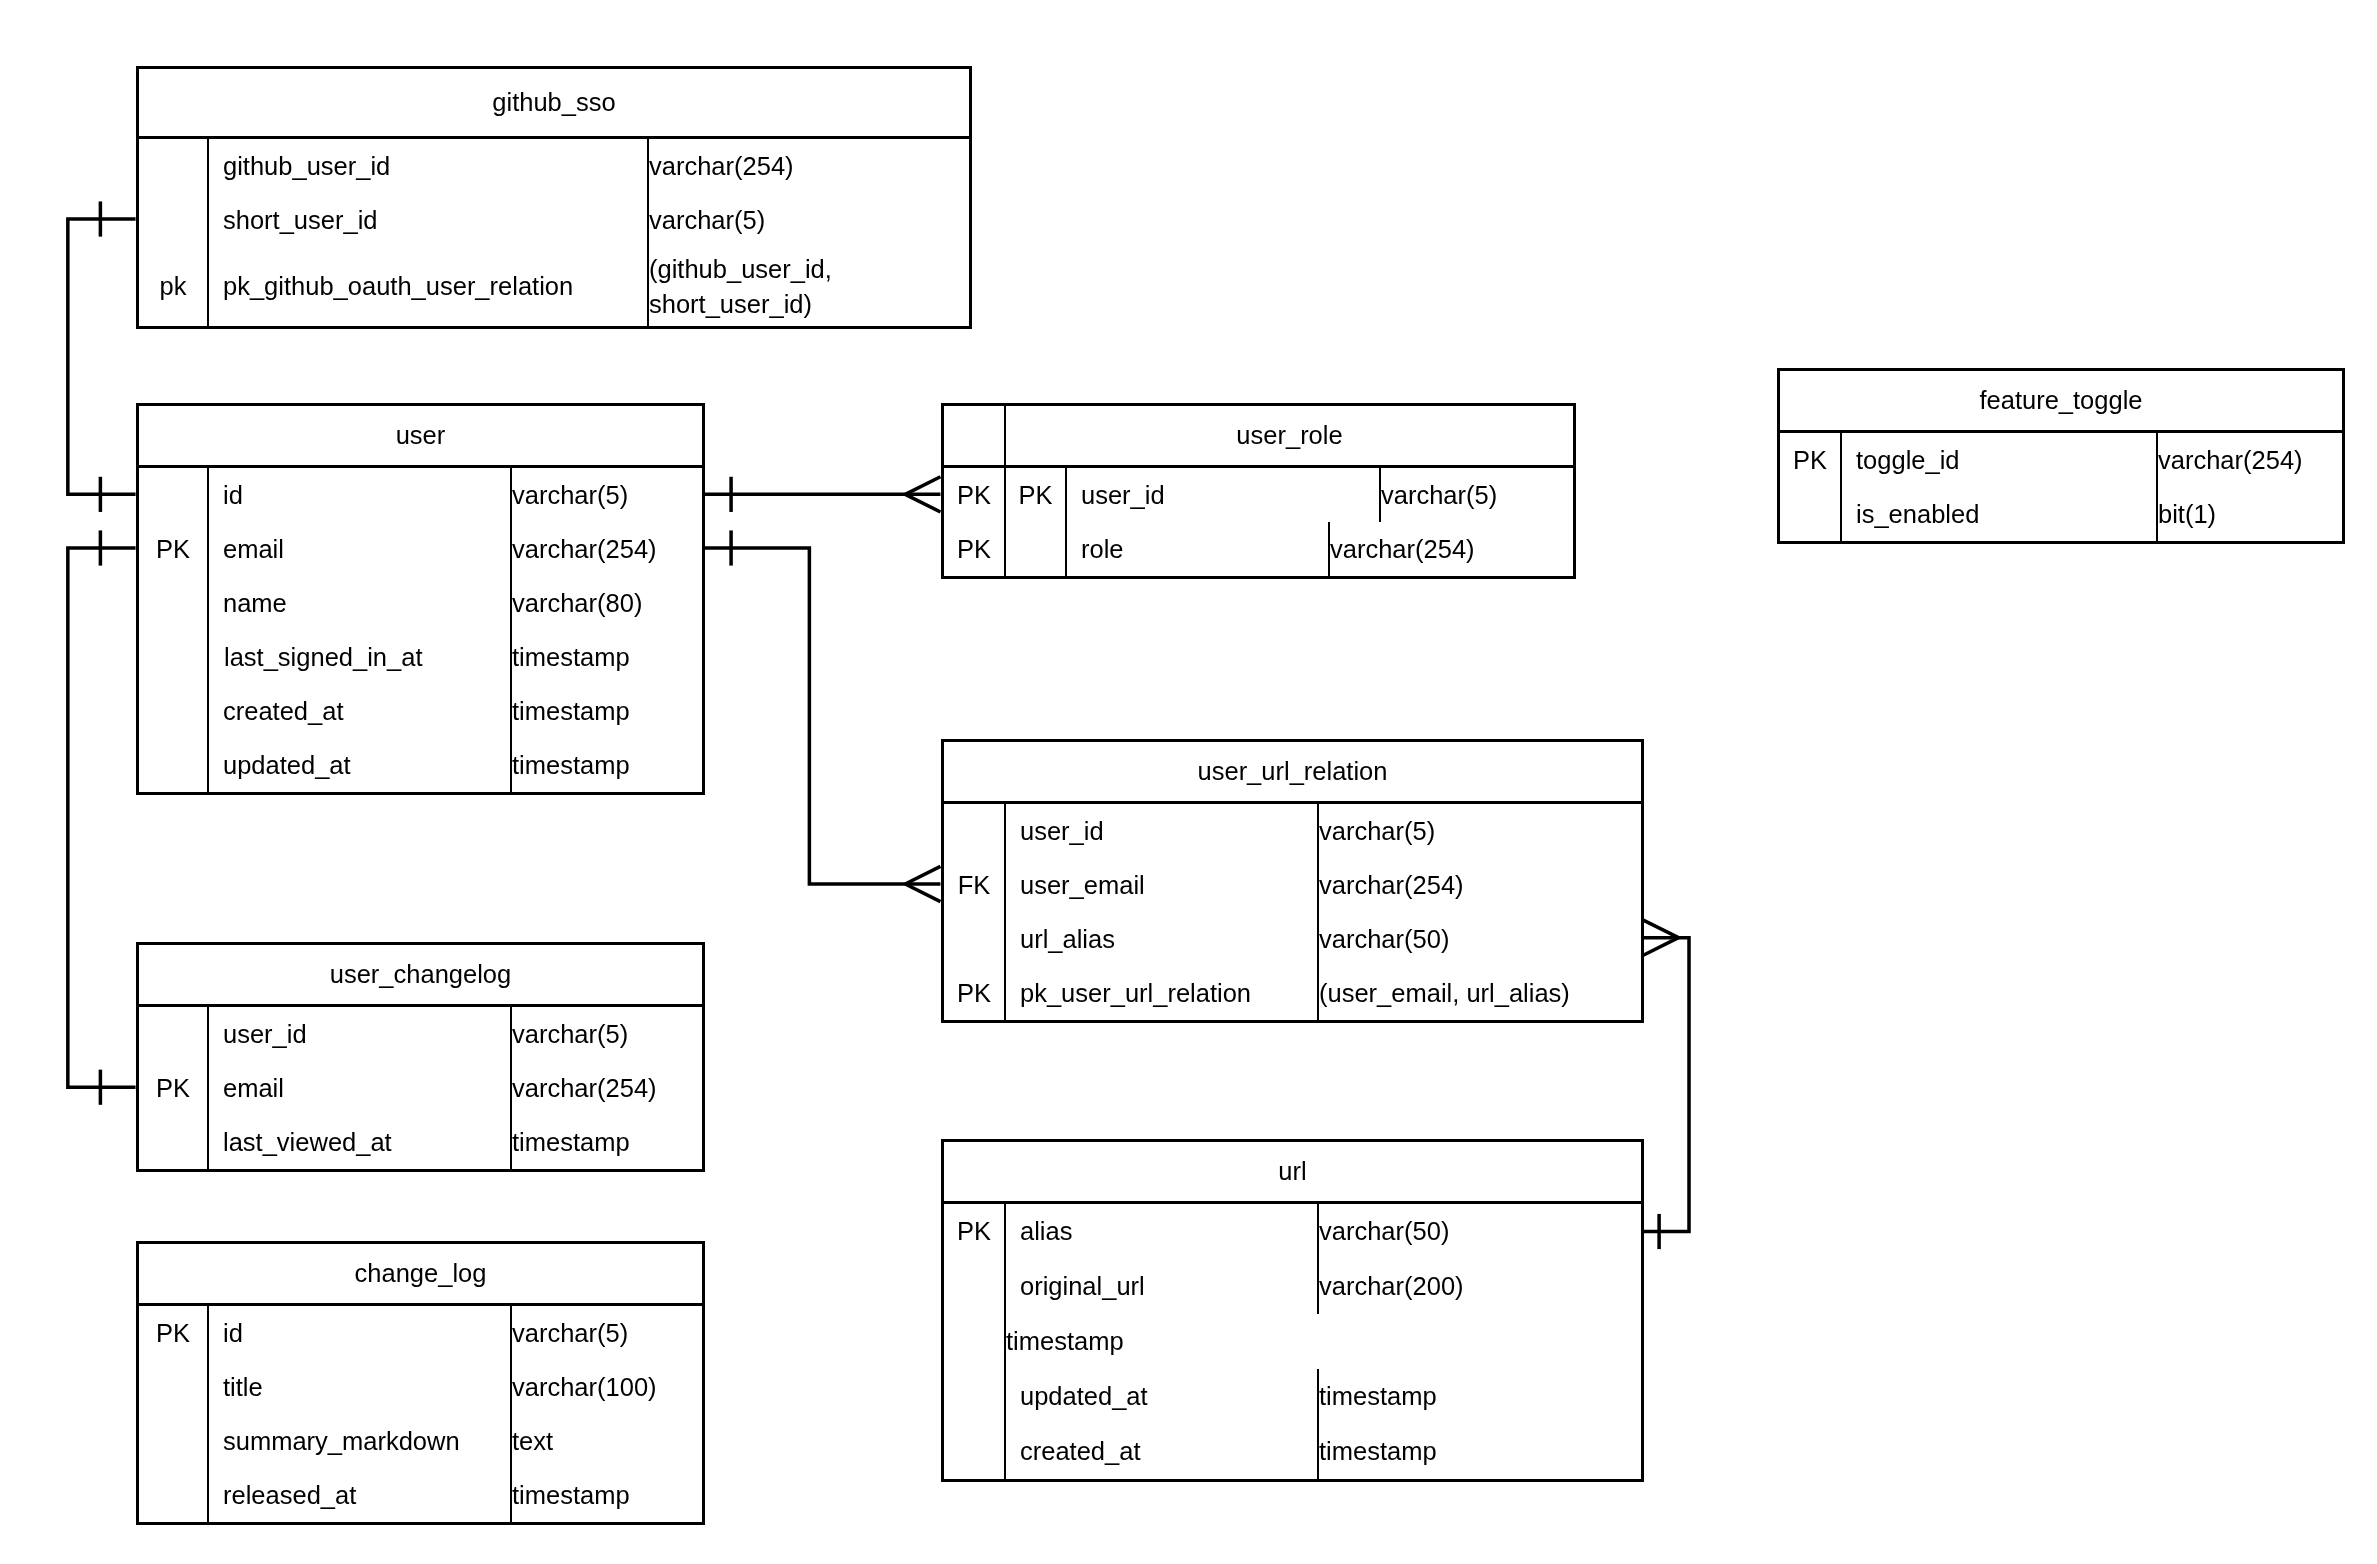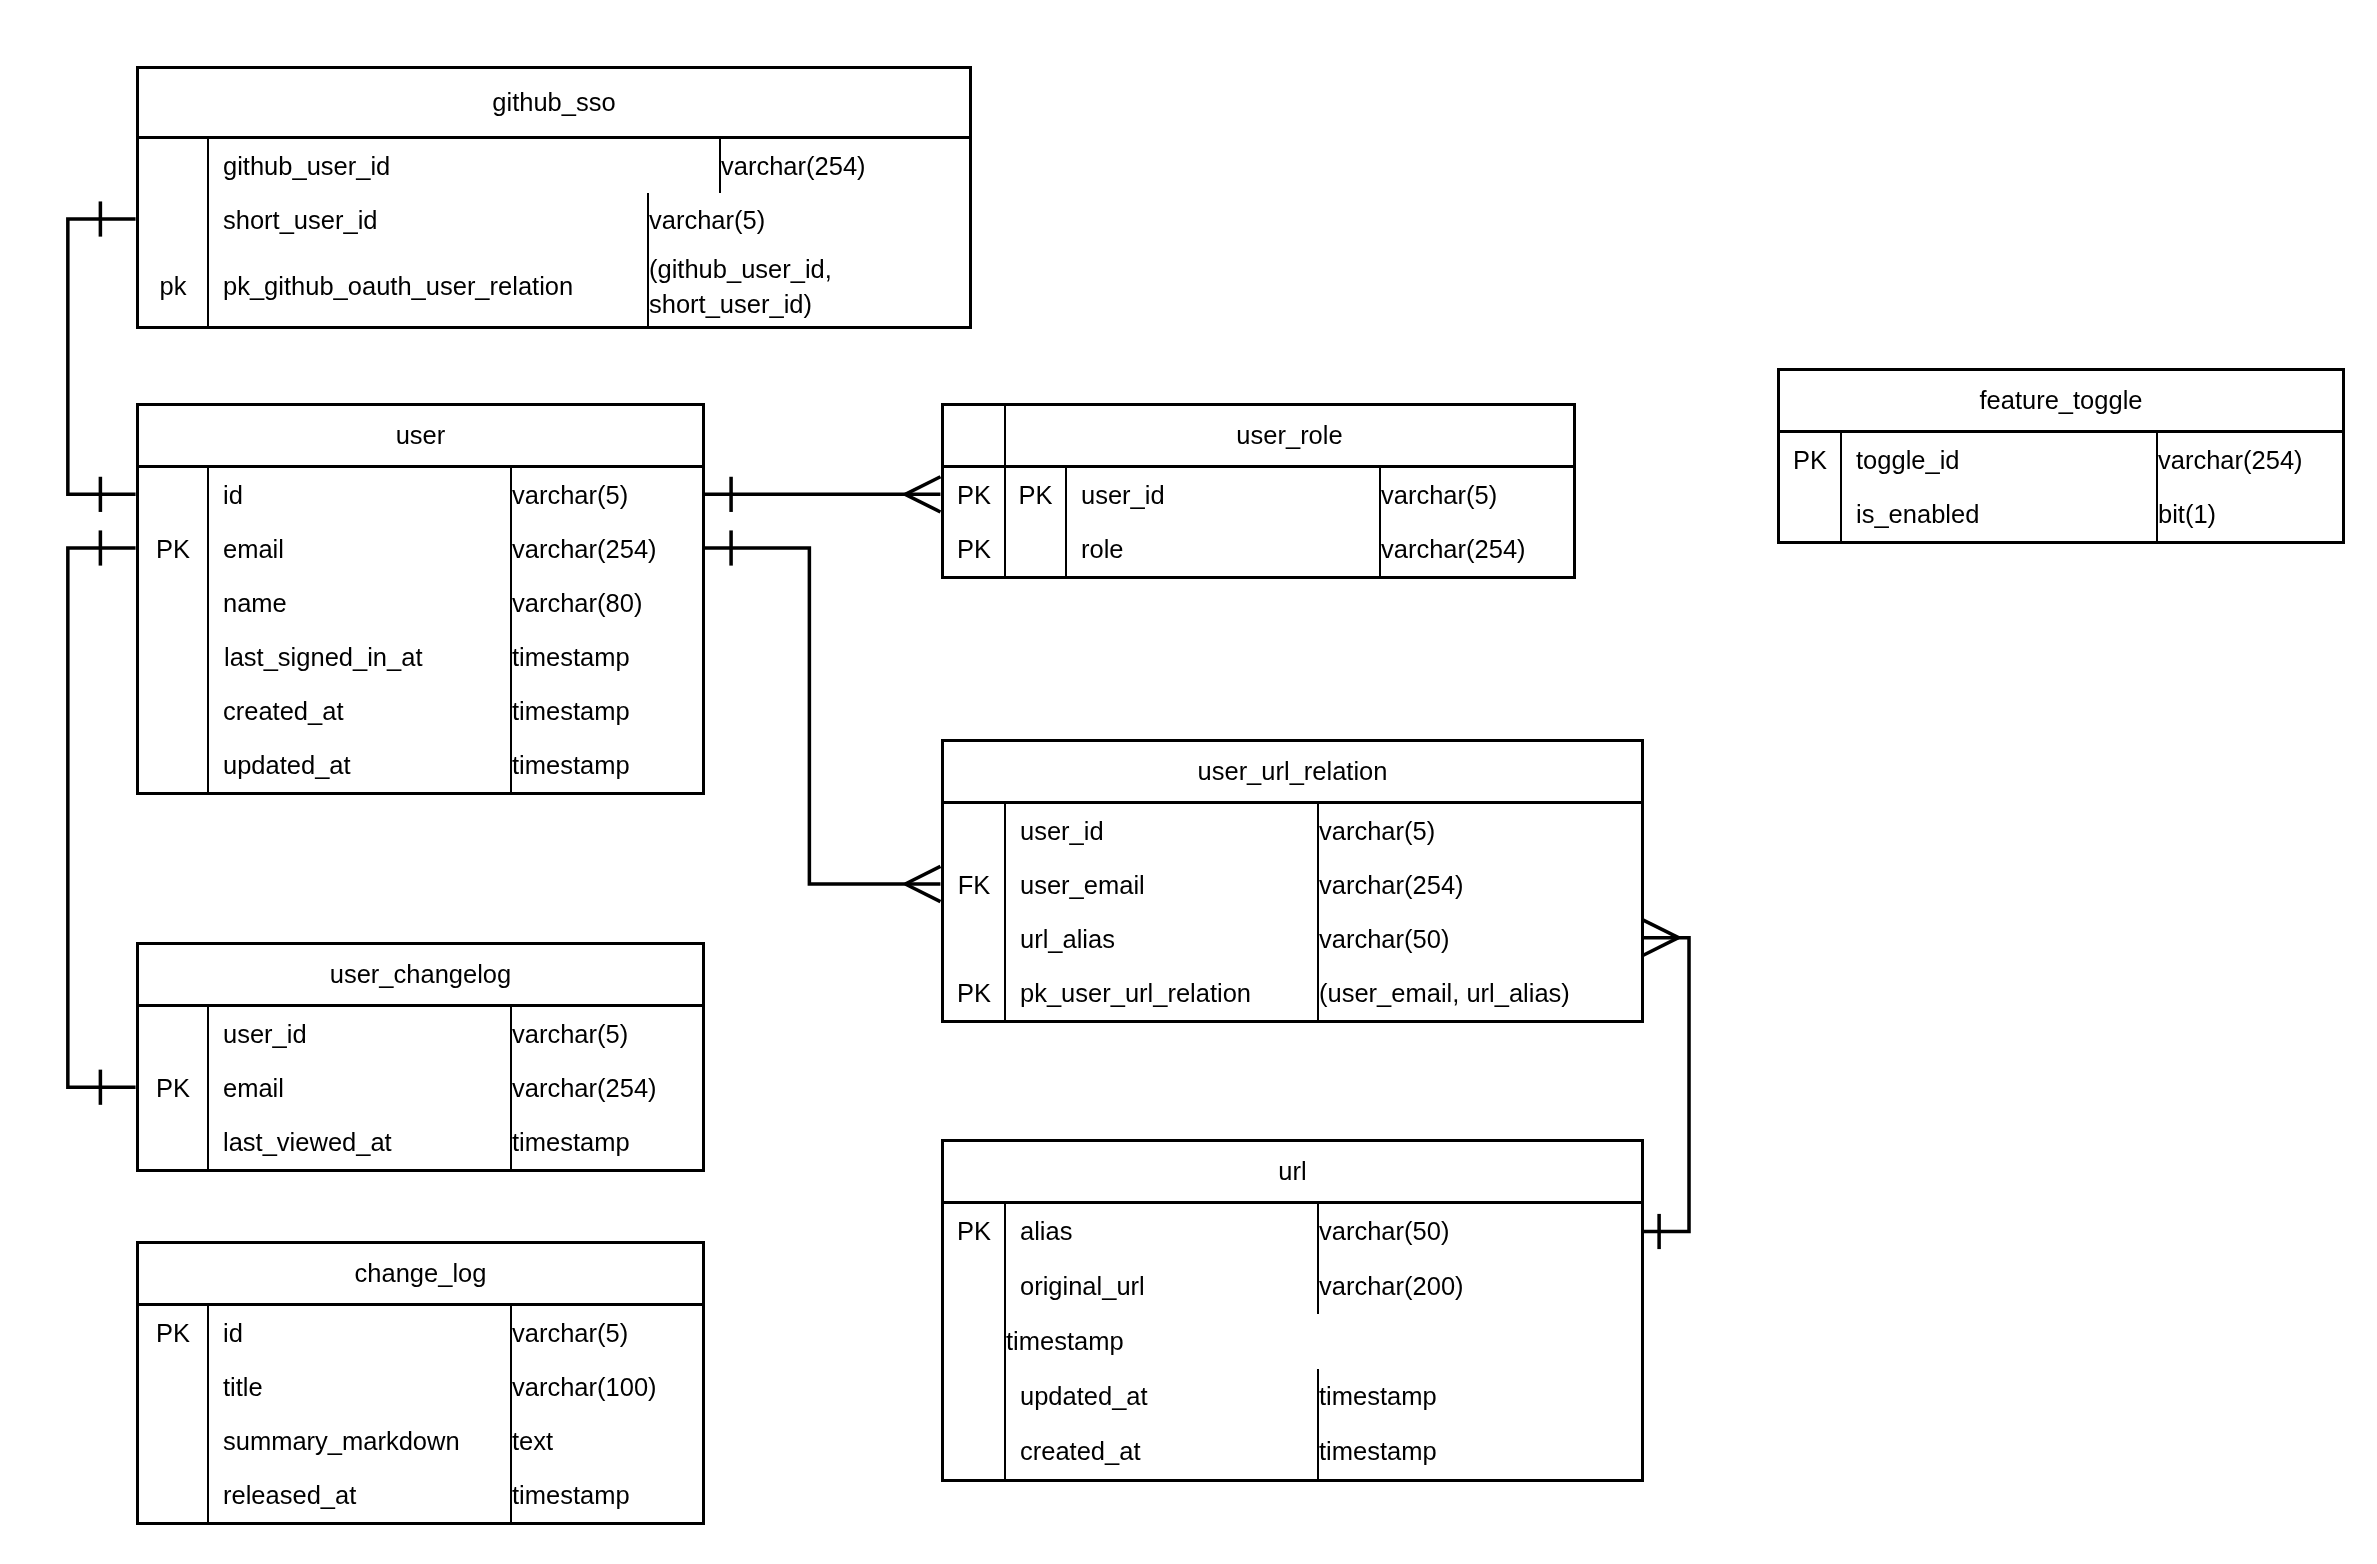--- a/index.html
+++ b/index.html
@@ -88,21 +88,21 @@
 
   <div id="tables-layer">
       <div class="tbl" style="left: 136px; top: 66px; width: 836px;">
         <div class="tbl-main">
           <div class="title-row" style="height: 70px;">
             <div class="title-cell">github_sso</div>
           </div>
           <div class="body-rows">
             <div class="f-row" style="height: 54px;">
               <div class="cell key-cell" style="width: 70px;"></div>
-              <div class="cell name-cell" style="width: 512px;">github_user_id</div>
+              <div class="cell name-cell" style="width: 440px;">github_user_id</div>
               <div class="cell type-cell">varchar(254)</div>
             </div>
             <div class="f-row" style="height: 54px;">
               <div class="cell key-cell" style="width: 70px;"></div>
               <div class="cell name-cell" style="width: 440px;">short_user_id</div>
               <div class="cell type-cell">varchar(5)</div>
             </div>
             <div class="f-row" style="height: 79px;">
               <div class="cell key-cell" style="width: 70px;">pk</div>
               <div class="cell name-cell" style="width: 440px;">pk_github_oauth_user_relation</div>
@@ -159,21 +159,21 @@
           <div class="body-rows">
             <div class="f-row" style="height: 54px;">
               <div class="cell key0-cell" style="width: 62px;">PK</div>
               <div class="cell key-cell" style="width: 61px;">PK</div>
               <div class="cell name-cell" style="width: 314px;">user_id</div>
               <div class="cell type-cell">varchar(5)</div>
             </div>
             <div class="f-row" style="height: 54px;">
               <div class="cell key0-cell" style="width: 62px;">PK</div>
               <div class="cell key-cell" style="width: 61px;"></div>
-              <div class="cell name-cell" style="width: 314px;">role</div>
+              <div class="cell name-cell" style="width: 263px;">role</div>
               <div class="cell type-cell">varchar(254)</div>
             </div>
           </div>
         </div>
       </div>
       <div class="tbl" style="left: 1777px; top: 368px; width: 568px;">
         <div class="tbl-main">
           <div class="title-row" style="height: 62px;">
             <div class="title-cell">feature_toggle</div>
           </div>

